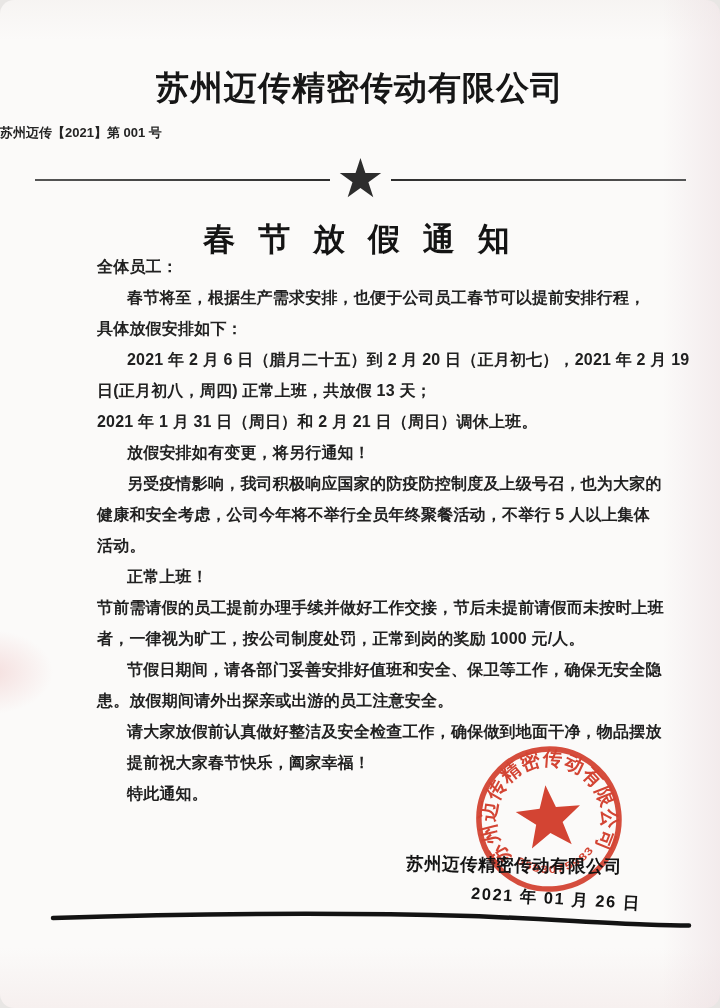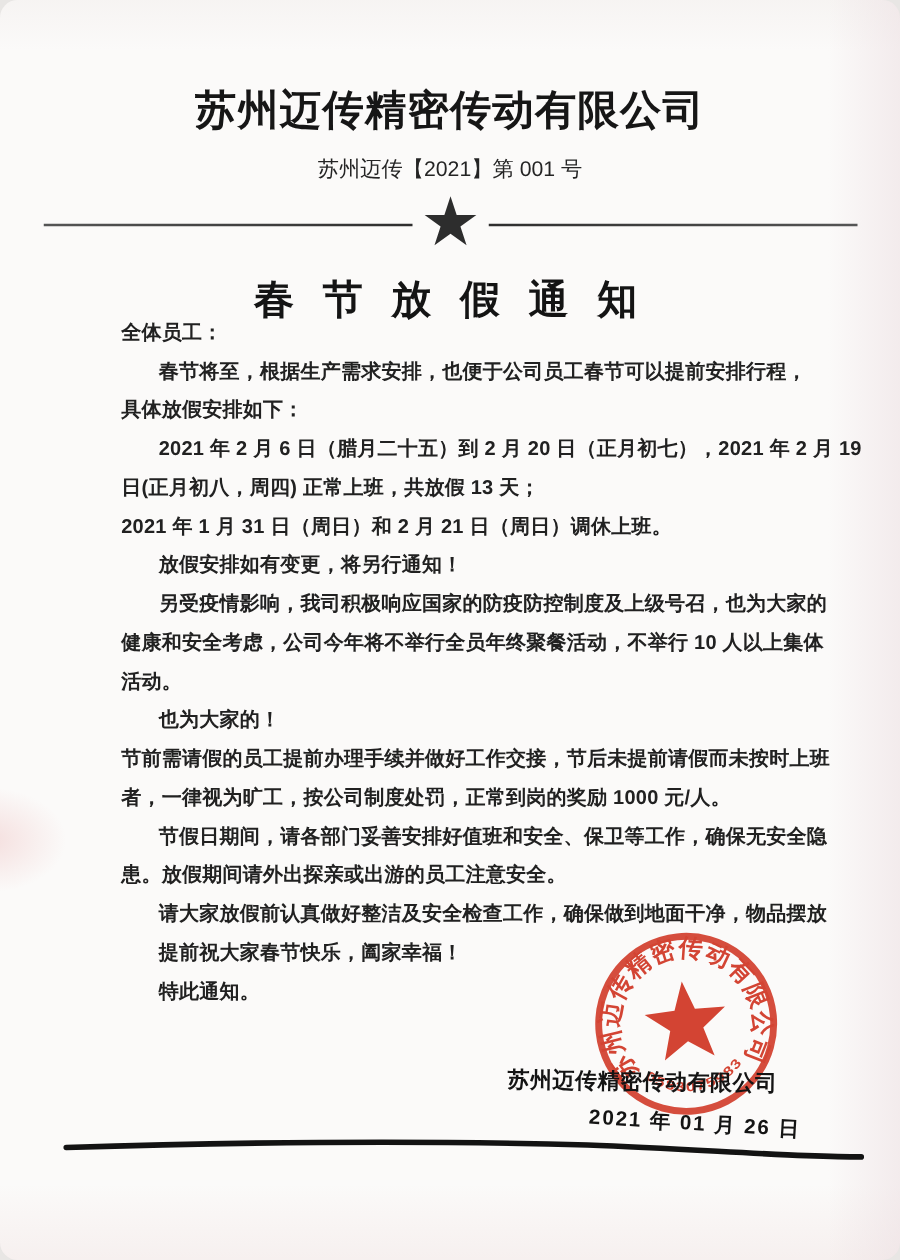--- a/index.html
+++ b/index.html
@@ -27,23 +27,23 @@
     top: 66px; left: 0; right: 0;
     text-align: center;
     font-size: 33px;
     font-weight: 700;
     letter-spacing: 1px;
     color: #161616;
   }
   .doc-number {
     position: absolute;
     top: 124px; left: 0; right: 0;
-    text-align: center;
-    font-size: 17px;
-    font-weight: 400;
+    text-align: left;
+    font-size: 13px;
+    font-weight: 700;
     color: #242424;
   }
   .divider {
     position: absolute;
     top: 152px; left: 35px; right: 34px;
     height: 56px;
     display: flex;
     align-items: center;
   }
   .divider .rule {
@@ -143,23 +143,23 @@
 
   <div class="notice-body">
       <div class="body-line">全体员工：</div>
       <div class="body-line indented">春节将至，根据生产需求安排，也便于公司员工春节可以提前安排行程，</div>
       <div class="body-line">具体放假安排如下：</div>
       <div class="body-line indented">2021 年 2 月 6 日（腊月二十五）到 2 月 20 日（正月初七），2021 年 2 月 19</div>
       <div class="body-line">日(正月初八，周四) 正常上班，共放假 13 天；</div>
       <div class="body-line">2021 年 1 月 31 日（周日）和 2 月 21 日（周日）调休上班。</div>
       <div class="body-line indented">放假安排如有变更，将另行通知！</div>
       <div class="body-line indented">另受疫情影响，我司积极响应国家的防疫防控制度及上级号召，也为大家的</div>
-      <div class="body-line">健康和安全考虑，公司今年将不举行全员年终聚餐活动，不举行 10 人以上集体</div>
+      <div class="body-line">健康和安全考虑，公司今年将不举行全员年终聚餐活动，不举行 5 人以上集体</div>
       <div class="body-line">活动。</div>
-      <div class="body-line indented">也为大家的！</div>
+      <div class="body-line indented">正常上班！</div>
       <div class="body-line">节前需请假的员工提前办理手续并做好工作交接，节后未提前请假而未按时上班</div>
       <div class="body-line">者，一律视为旷工，按公司制度处罚，正常到岗的奖励 1000 元/人。</div>
       <div class="body-line indented">节假日期间，请各部门妥善安排好值班和安全、保卫等工作，确保无安全隐</div>
       <div class="body-line">患。放假期间请外出探亲或出游的员工注意安全。</div>
       <div class="body-line indented">请大家放假前认真做好整洁及安全检查工作，确保做到地面干净，物品摆放</div>
       <div class="body-line indented">提前祝大家春节快乐，阖家幸福！</div>
       <div class="body-line indented">特此通知。</div>
     </div>
 
   <svg class="seal" viewBox="0 0 185 185" xmlns="http://www.w3.org/2000/svg">

